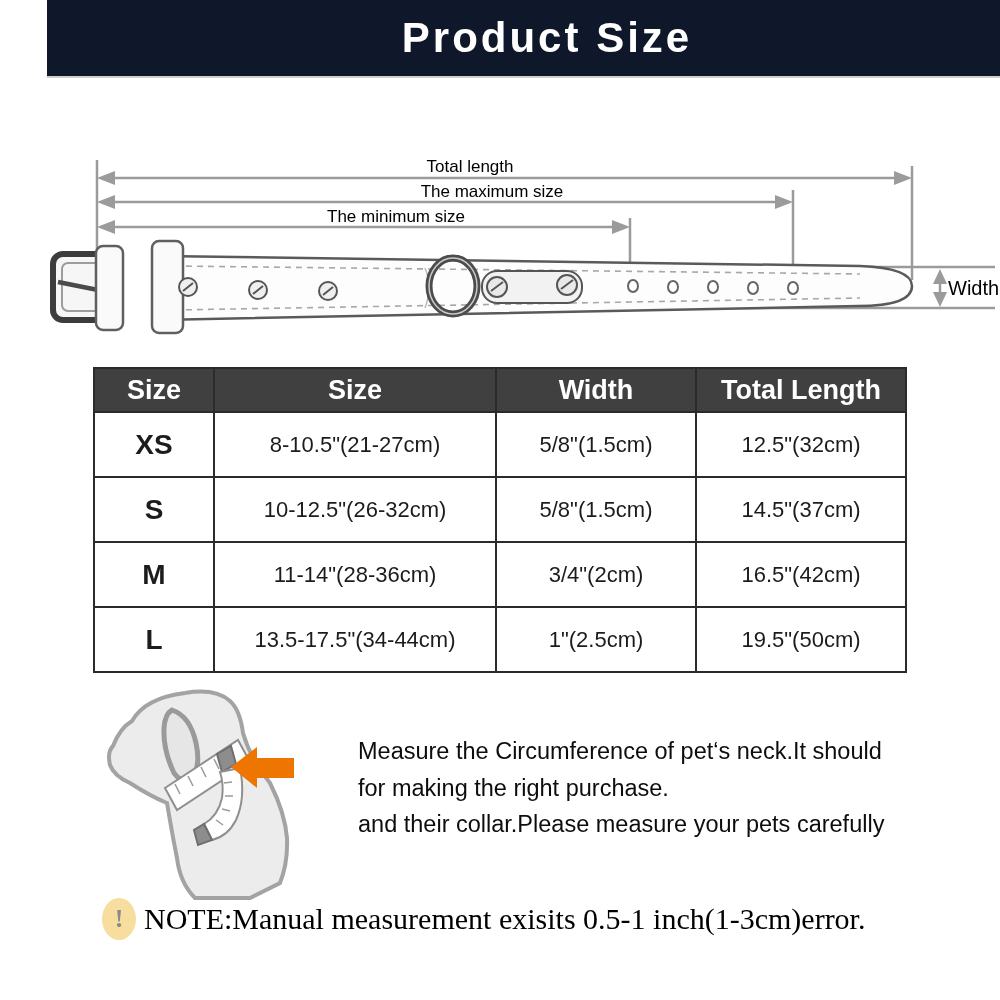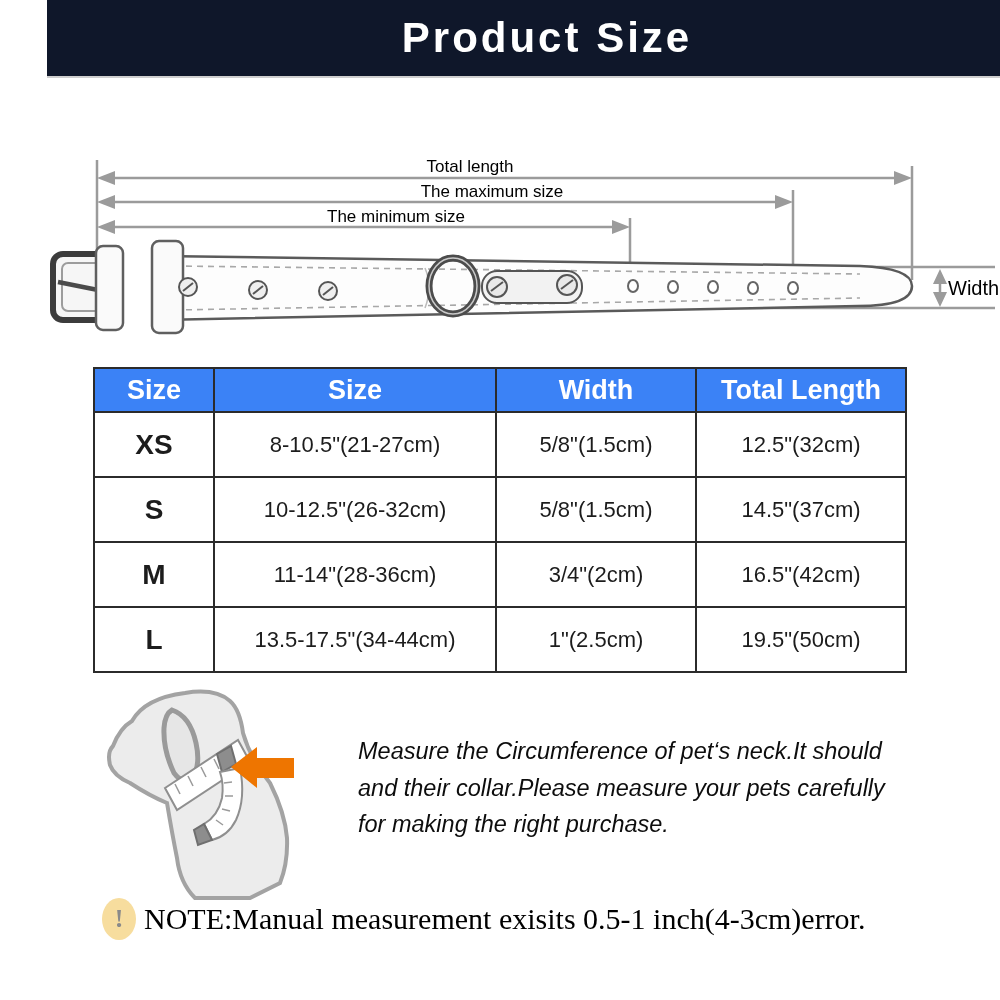--- a/index.html
+++ b/index.html
@@ -14,29 +14,29 @@
   
   .diagram{position:absolute;left:0;top:140px;width:1000px;height:215px;}
   .diagram svg{display:block;}
   .dim-label{font-size:17px;fill:#000;}
   .width-label{font-size:20px;fill:#000;}
 
   
   table.size-table{position:absolute;left:93px;top:367px;width:812px;border-collapse:collapse;
                    table-layout:fixed;}
   table.size-table th,table.size-table td{border:2px solid #2b2b2b;text-align:center;padding:0;}
-  table.size-table th{background:#3b82f6;color:#fff;font-size:27px;font-weight:bold;height:42px;}
+  table.size-table th{background:#404040;color:#fff;font-size:27px;font-weight:bold;height:42px;}
   table.size-table td{font-size:22px;height:63px;color:#1c1c1c;}
   table.size-table td.size-cell{font-size:28px;font-weight:bold;}
   col.c-size{width:120px;} col.c-neck{width:282px;} col.c-width{width:200px;} col.c-total{width:210px;}
 
   
   .dog{position:absolute;left:100px;top:688px;width:240px;height:215px;}
   .measure-text{position:absolute;left:358px;top:733px;width:575px;}
-  .measure-text .line{font-size:23.5px;line-height:36.5px;white-space:nowrap;color:#0d0d0d;font-style:italic;}
+  .measure-text .line{font-size:23.5px;line-height:36.5px;white-space:nowrap;color:#0d0d0d;}
 
   
   .note-row{position:absolute;left:102px;top:898px;width:860px;display:flex;align-items:center;gap:8px;}
   .note-icon{width:34px;height:42px;border-radius:50%;background:#f7dd9e;flex:0 0 auto;
              display:flex;align-items:center;justify-content:center;
              color:#8a8a8a;font-size:26px;font-weight:bold;font-family:"Liberation Serif",serif;}
   .note-text{font-family:"Liberation Serif","DejaVu Serif",serif;font-size:30px;color:#000;white-space:nowrap;}
 </style>
 </head>
 <body>
@@ -203,22 +203,22 @@
         </g>
         <polygon points="104,136 112,152 98,157 94,142" fill="#8d8d8d" stroke="#6f6f6f" stroke-width="2"></polygon>
       </g>
 
       <polygon points="131,79 157,59 157,70 194,70 194,90 157,90 157,100" fill="#ee7500"></polygon>
     </svg>
   </div>
 
   <div class="measure-text">
     <div class="line">Measure the Circumference of pet‘s neck.It should</div>
+    <div class="line">for making the right purchase.</div>
     <div class="line">and their collar.Please measure your pets carefully</div>
-    <div class="line">for making the right purchase.</div>
   </div>
 
   <div class="note-row">
     <div class="note-icon">!</div>
-    <div class="note-text">NOTE:Manual measurement exisits 0.5-1 inch(4-3cm)error.</div>
+    <div class="note-text">NOTE:Manual measurement exisits 0.5-1 inch(1-3cm)error.</div>
   </div>
 
 </div>
 
 </body></html>

